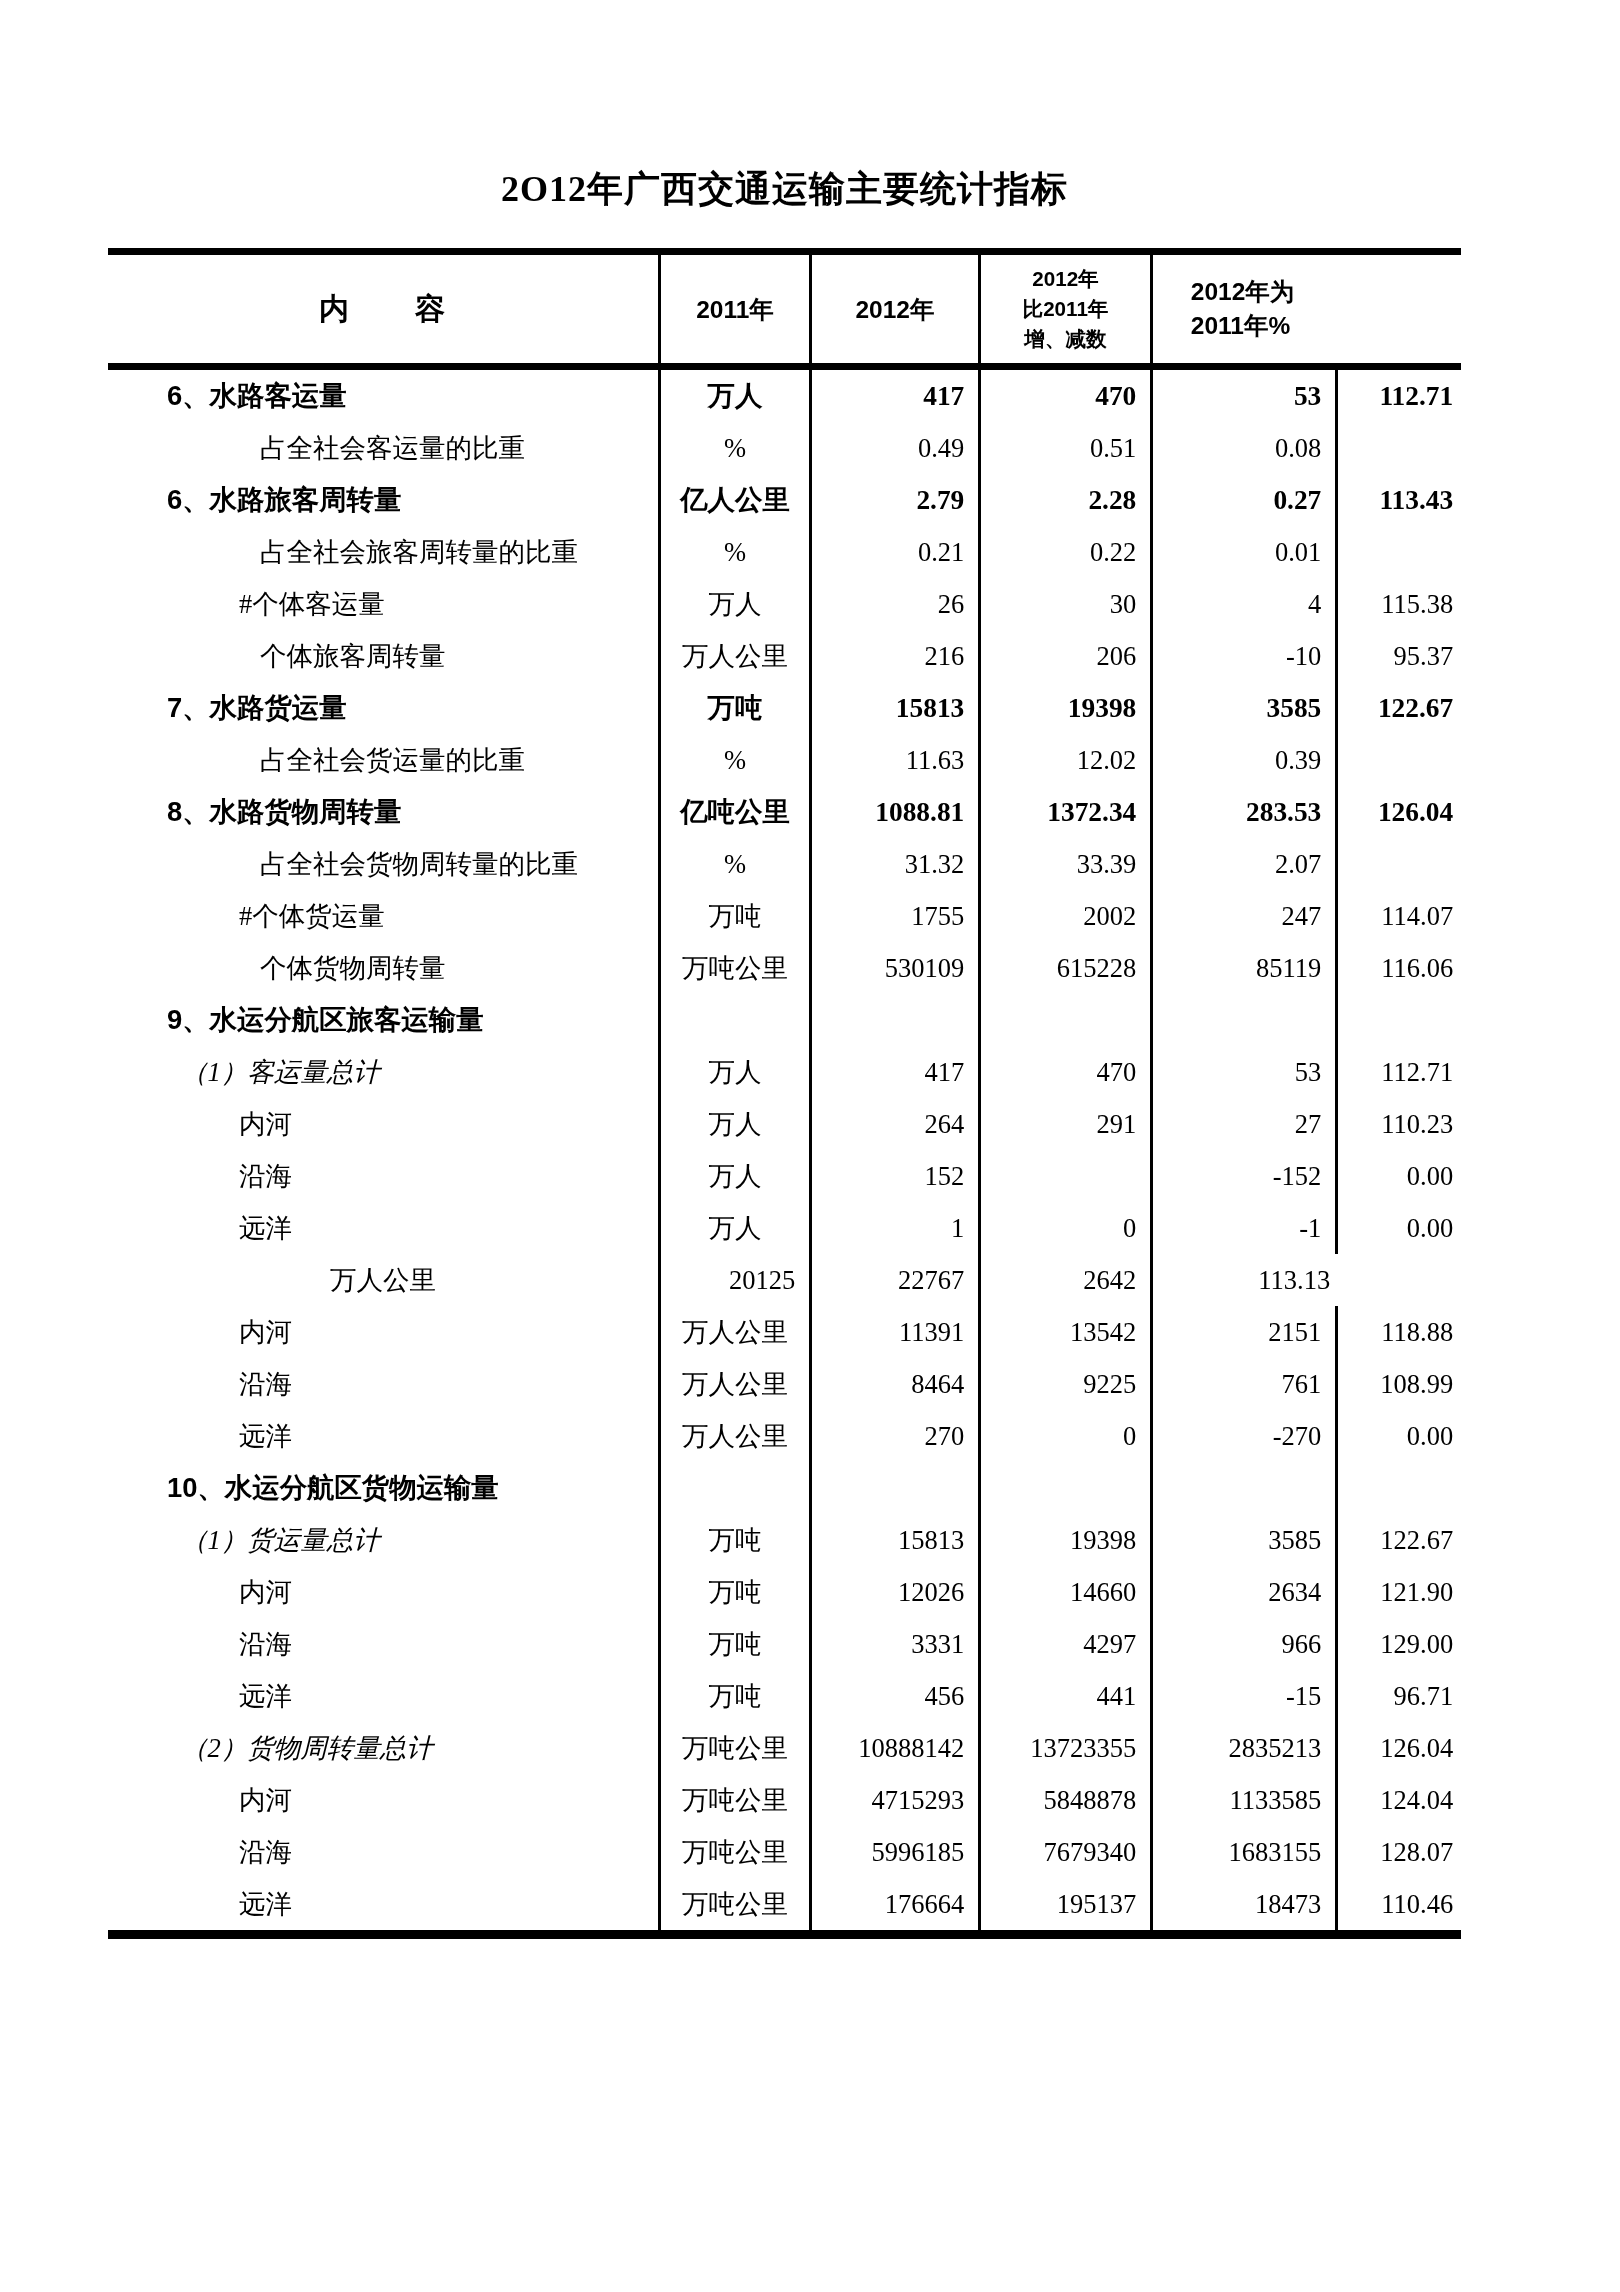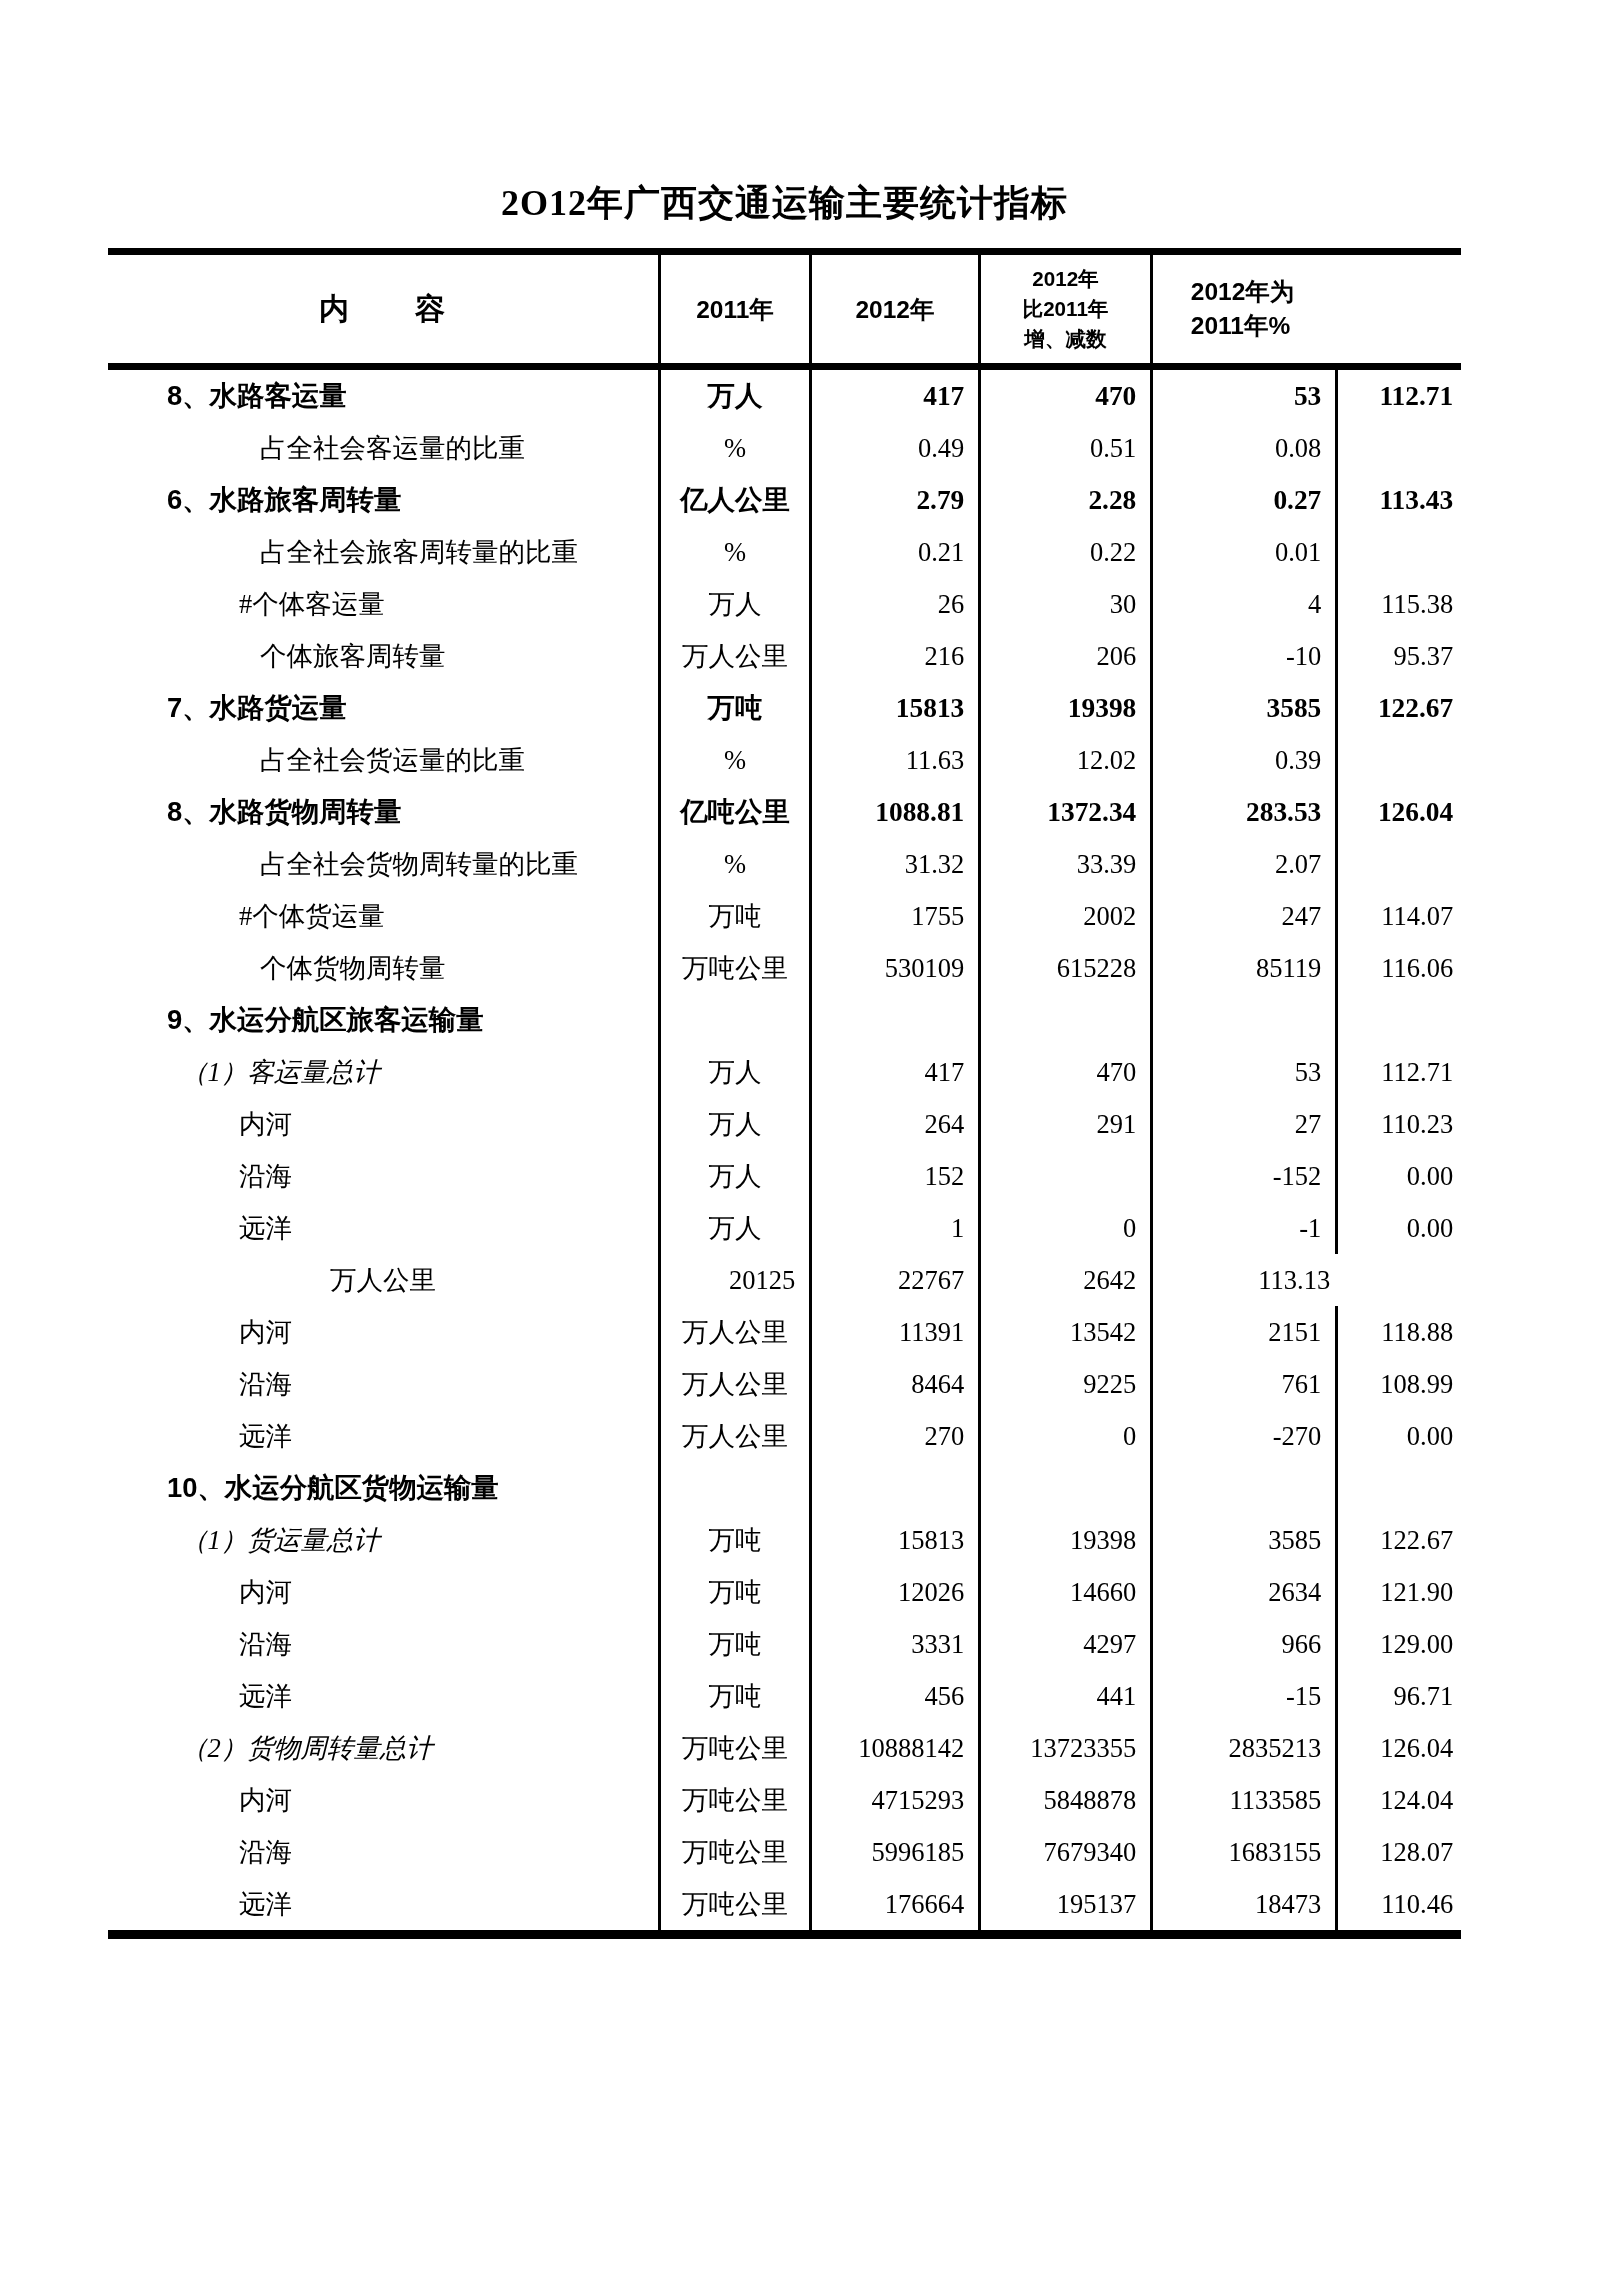--- a/index.html
+++ b/index.html
@@ -1,21 +1,21 @@
 <!DOCTYPE html>
 <html><head>
 <meta charset="utf-8">
 <style>
   html,body{margin:0;padding:0;}
   body{
     width:1620px;height:2293px;background:#ffffff;position:relative;
     color:#000;font-family:"Liberation Serif", serif;
   }
   .title{
-    position:absolute;top:179px;left:108px;width:1353px;
+    position:absolute;top:165px;left:108px;width:1353px;
     text-align:center;font-size:36px;font-weight:700;
     font-family:"Liberation Serif", serif;letter-spacing:1px;
   }
   .stat-table{
     position:absolute;left:108px;top:248px;width:1353px;
     border-top:7.8px solid #000;border-bottom:9.8px solid #000;
     box-sizing:content-box;
   }
   .grid-row{
     display:grid;grid-template-columns:553px 151px 169px 172px 185px 123px;
@@ -65,21 +65,21 @@
 比2011年
 增、减数</span>
       </div>
     <div class="cell h h-ratio last">
         <span>2012年为
 2011年%</span>
       </div>
   </div>
   <div id="table-rows">
       <div class="grid-row data-row bold">
-        <div class="cell label lv-main">8、水路客运量</div>
+        <div class="cell label lv-main">6、水路客运量</div>
         <div class="cell unit">万人</div>
         <div class="cell num">417</div>
         <div class="cell num">470</div>
         <div class="cell num">53</div>
         <div class="cell num pct last">112.71</div>
       </div>
       <div class="grid-row data-row">
         <div class="cell label lv-pct">占全社会客运量的比重</div>
         <div class="cell unit">%</div>
         <div class="cell num">0.49</div>

